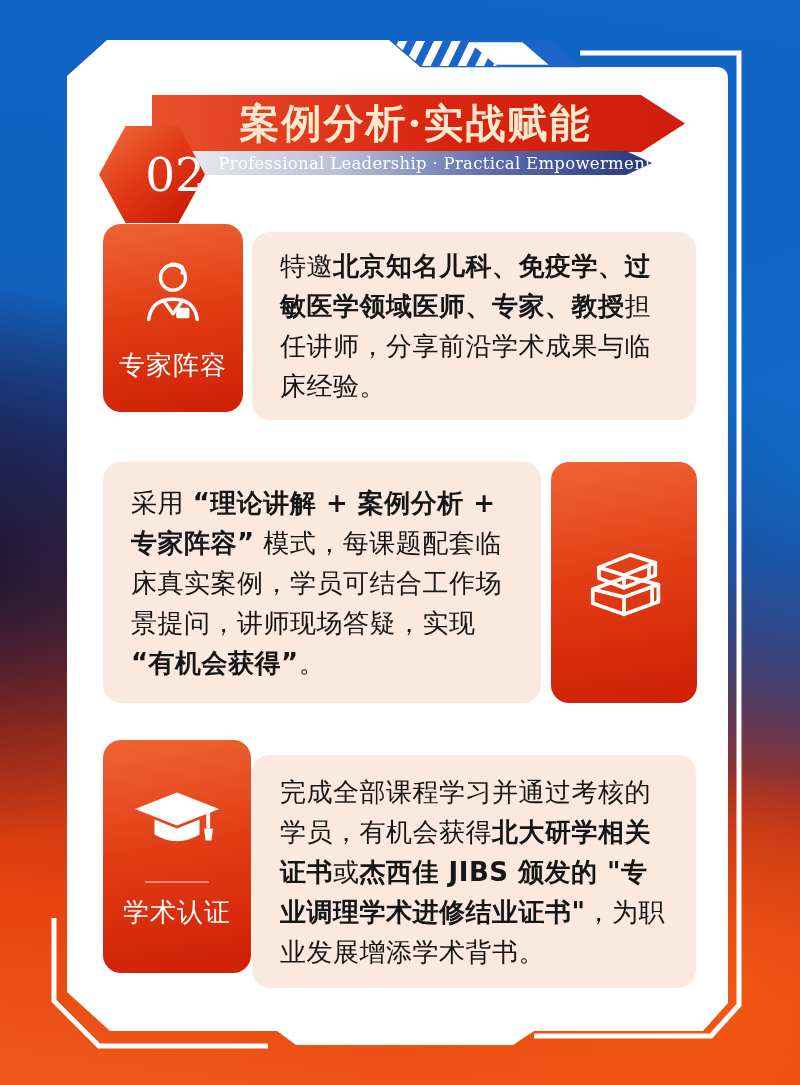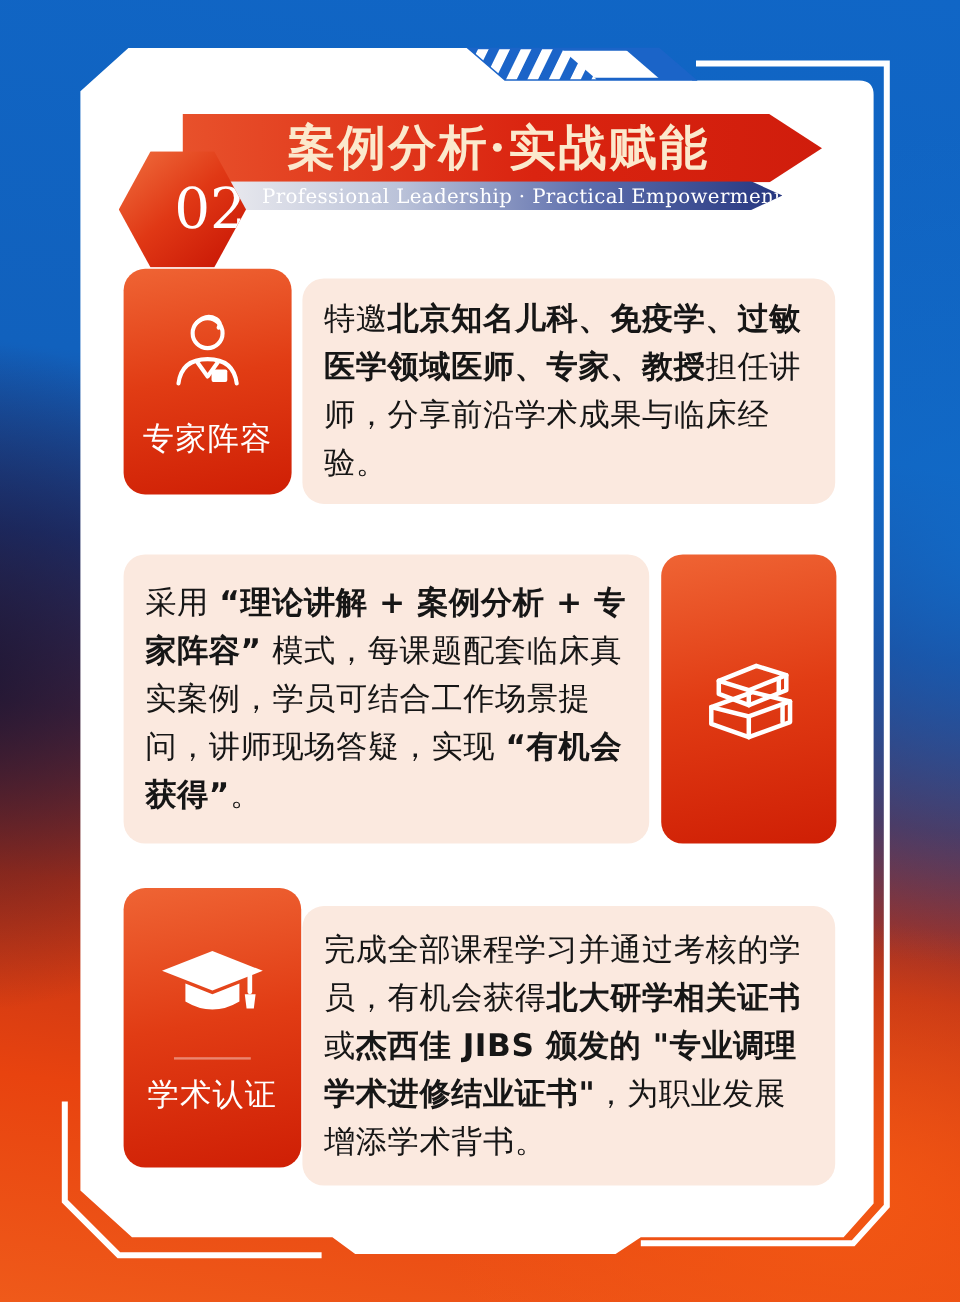--- a/index.html
+++ b/index.html
@@ -46,21 +46,21 @@
     background:linear-gradient(170deg,var(--accent-red-light,#ef6434) 0%,#e13c14 48%,#cf1f05 100%);
     border-radius:18px;display:flex;flex-direction:column;align-items:center;justify-content:center;
     color:#fff;box-sizing:border-box;
   }
   .label-card .cap{font-size:26px;letter-spacing:1px;font-weight:500;}
   .text-card{
     background:var(--card-pink,#fbe9df);border-radius:18px;box-sizing:border-box;
     display:flex;align-items:center;
   }
   .text-card p{
-    margin:0;padding:18px 18px;font-size:26px;line-height:40px;
+    margin:0;padding:18px 28px;font-size:26px;line-height:40px;
     color:var(--text-dark,#161616);letter-spacing:.5px;
   }
   .text-card b{font-weight:bold;}
   .divider{width:64px;height:2px;background:rgba(255,255,255,.4);margin:10px 0 12px;}
   .icon-box{display:flex;align-items:center;justify-content:center;}
 
   
   .r1-label{left:103px;top:224px;width:140px;height:188px;gap:10px;}
   .r1-text {left:252px;top:232px;width:444px;height:188px;}
   .r2-text {left:103px;top:462px;width:438px;height:241px;}

